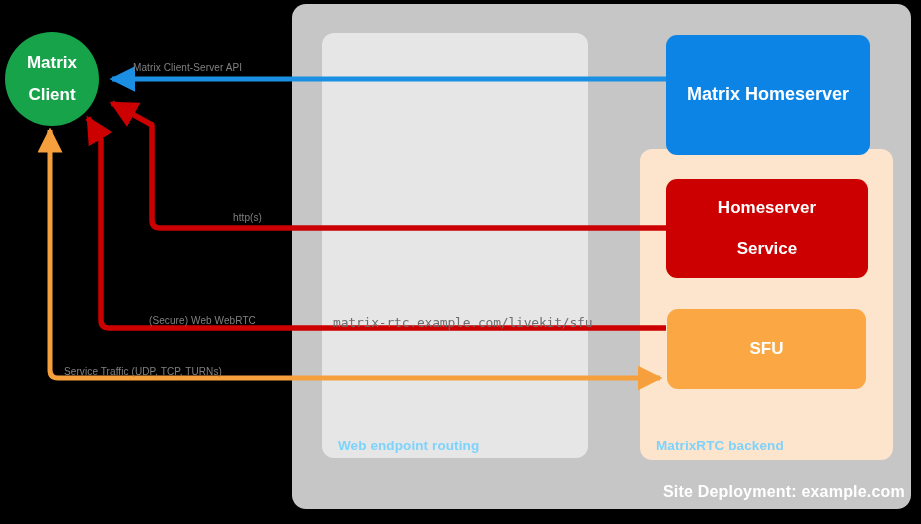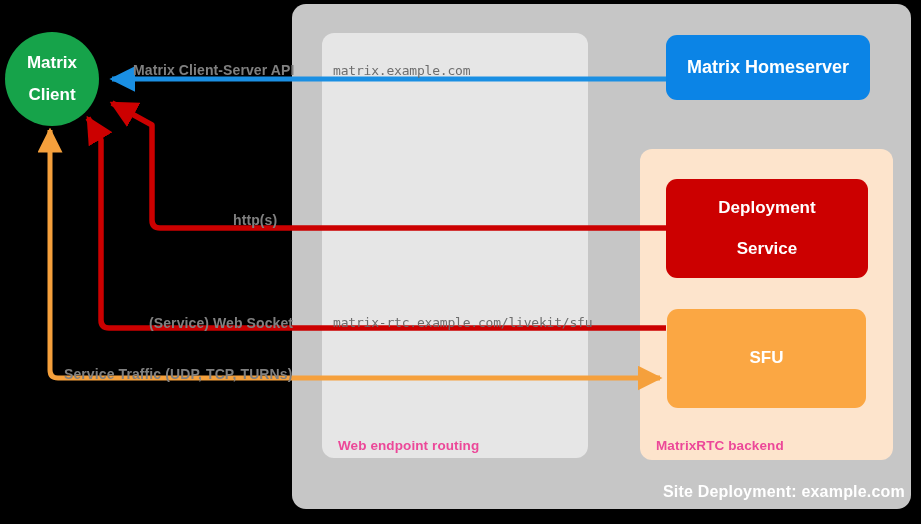--- a/index.html
+++ b/index.html
@@ -17,21 +17,21 @@
   }
   .panel-web{
     left:322px;top:33px;width:266px;height:425px;
     background:#e6e6e6;border-radius:12px;
   }
   .panel-backend{
     left:640px;top:149px;width:253px;height:311px;
     background:#fde4cc;border-radius:12px;
   }
   .panel-label{
-    font-size:13.5px;font-weight:bold;color:#ec4899;letter-spacing:.1px;
+    font-size:13.5px;font-weight:bold;color:#7dd3fc;letter-spacing:.1px;
     white-space:nowrap;
   }
   .label-web{left:338px;top:438px;}
   .label-backend{left:656px;top:438px;}
   .label-site{
     right:16px;top:483px;font-size:16px;font-weight:bold;color:#ffffff;
     white-space:nowrap;letter-spacing:.2px;
   }
 
   
@@ -40,36 +40,36 @@
     background:#16a34a;
     display:flex;flex-direction:column;align-items:center;justify-content:center;
     color:#fff;font-weight:bold;font-size:17px;line-height:1.18;text-align:center;gap:12px;
   }
 
   
   .node-box{
     border-radius:11px;display:flex;align-items:center;justify-content:center;
     color:#fff;font-weight:bold;text-align:center;line-height:1.2;
   }
-  .box-homeserver{left:666px;top:35px;width:204px;height:65px;background:#0b84e6;font-size:18px;}
+  .box-homeserver{left:666px;top:35px;width:204px;height:120px;background:#0b84e6;font-size:18px;}
   .box-auth{left:666px;top:179px;width:202px;height:99px;background:#cc0000;font-size:17px;}
-  .box-sfu{left:667px;top:309px;width:199px;height:99px;background:#fba743;font-size:17px;}
+  .box-sfu{left:667px;top:309px;width:199px;height:80px;background:#fba743;font-size:17px;}
 
   
   .endpoint{
     font-family:"DejaVu Sans Mono","Liberation Mono",monospace;
     font-size:13px;color:#6d6d6d;white-space:nowrap;letter-spacing:-.2px;
   }
   .ep-1{left:333px;top:63px;}
   .ep-2{left:333px;top:212px;}
   .ep-3{left:333px;top:315px;}
 
   
   .flow-label{
-    font-size:14px;font-weight:bold;color:#808080;white-space:nowrap;
+    font-size:10px;font-weight:normal;color:#808080;white-space:nowrap;
     letter-spacing:.1px;
   }
   .fl-csapi{left:133px;top:62px;}
   .fl-https{left:233px;top:212px;}
   .fl-ws{left:149px;top:315px;}
   .fl-webrtc{left:64px;top:366px;}
 
   
   .wires{left:0;top:0;width:921px;height:524px;pointer-events:none;}
 </style>
@@ -112,35 +112,34 @@
     <g>
       <path d="M50,130 L50,370 Q50,378 58,378 L660,378" stroke="#f5a03c" stroke-width="5" fill="none" stroke-linejoin="round" marker-start="url(#ah-orange)" marker-end="url(#ah-orange)"></path>
     </g>
   </svg>
 
   <div class="abs client-circle">
     <span>Matrix</span>
     <span>Client</span>
   </div>
 
-  <div class="abs endpoint ep-1">matrix.example.com</div>
   <div class="abs endpoint ep-3">matrix-rtc.example.com/livekit/sfu</div>
 
   <div class="abs flow-label fl-csapi">Matrix Client-Server API</div>
   <div class="abs flow-label fl-https">http(s)</div>
-  <div class="abs flow-label fl-ws">(Service) Web Socket</div>
+  <div class="abs flow-label fl-ws">(Secure) Web WebRTC</div>
   <div class="abs flow-label fl-webrtc">Service Traffic (UDP, TCP, TURNs)</div>
 
   <div class="abs node-box box-homeserver">
     <span>Matrix Homeserver</span>
   </div>
 
   <div class="abs node-box box-auth">
     <span>
-      <span>Deployment</span><br>
+      <span>Homeserver</span><br>
       <br>
       <span>Service</span>
     </span>
   </div>
 
   <div class="abs node-box box-sfu">
     <span>SFU</span>
   </div>
 
   <div class="abs panel-label label-web">Web endpoint routing</div>

